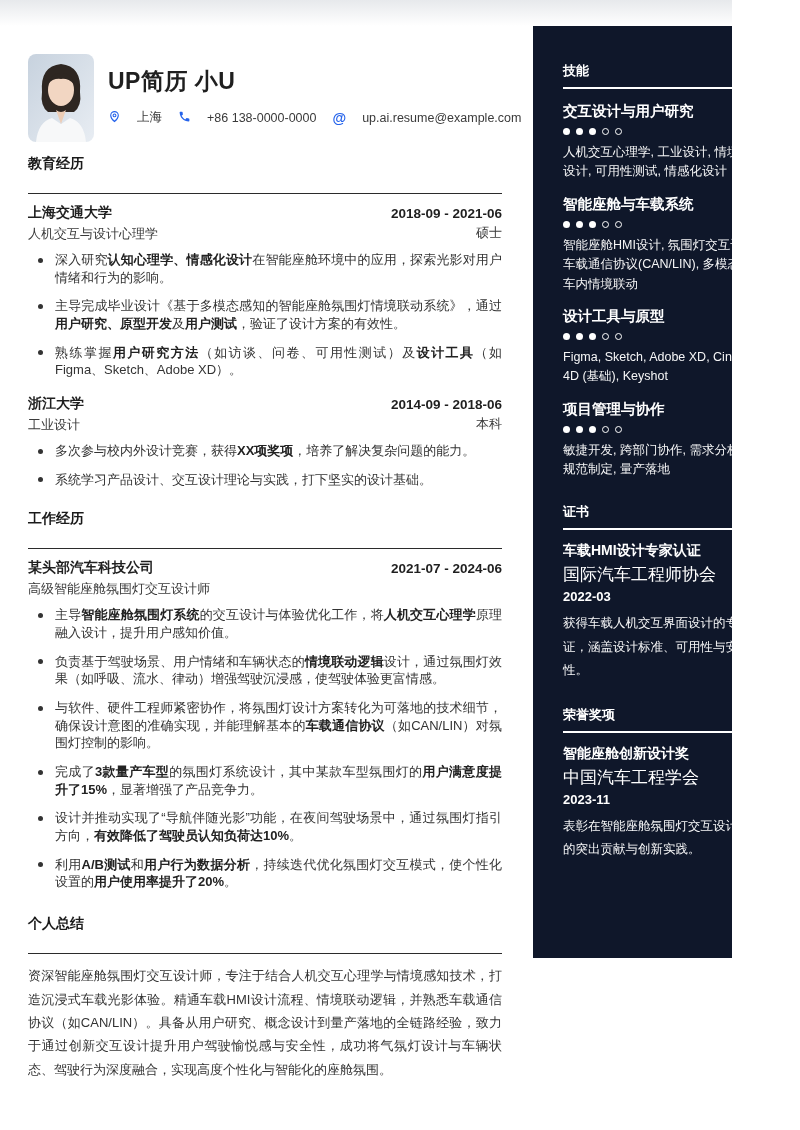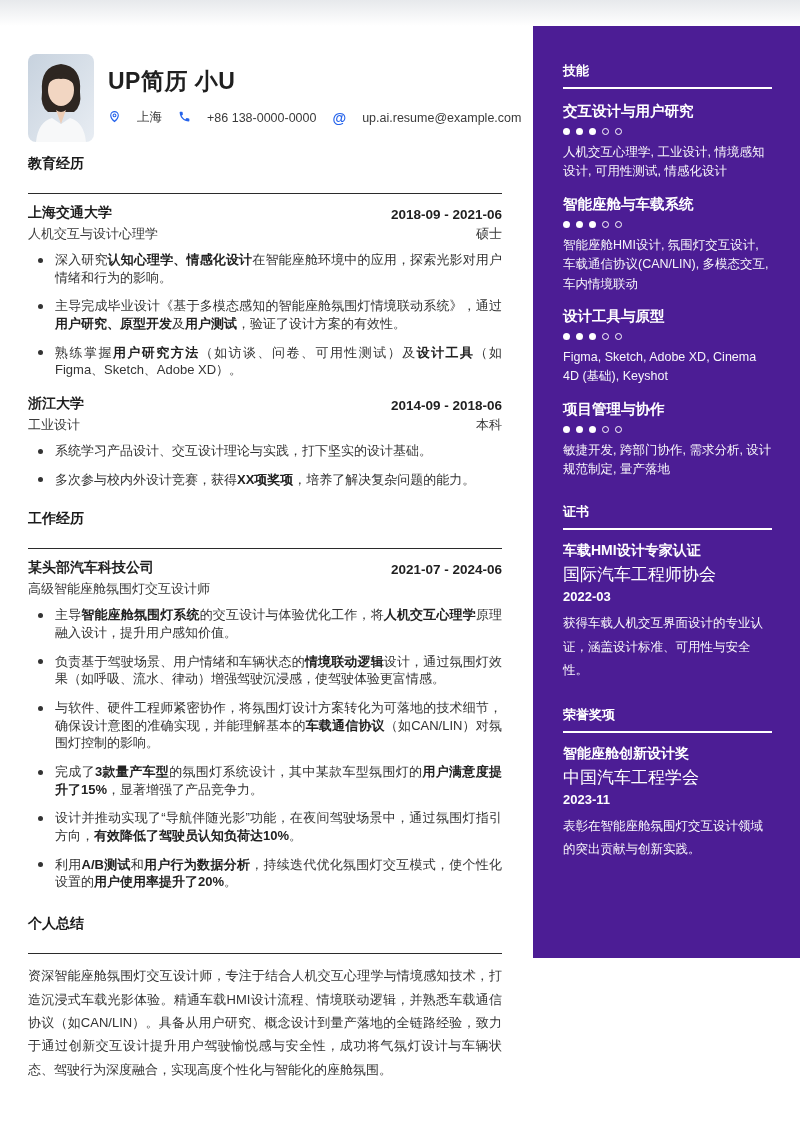--- a/index.html
+++ b/index.html
@@ -1,17 +1,17 @@
 <!DOCTYPE html>
 <html><head>
 <meta charset="utf-8">
 <style>
   html,body{margin:0;padding:0;}
   body{font-family:"Liberation Sans","DejaVu Sans",sans-serif;background:#fff;}
-  .page{position:relative;width:800px;height:1130px;background:#fff;overflow:hidden;}
+  .page{position:relative;width:732px;height:1130px;background:#fff;overflow:hidden;}
   .top-shade{position:absolute;left:0;top:0;width:800px;height:26px;
     background:linear-gradient(#e7e9ec,#ffffff);}
 
   
   .main{position:absolute;left:28px;top:26px;width:474px;color:#333;}
   .id-header{display:flex;gap:14px;margin-top:28px;}
   .photo{width:66px;height:88px;border-radius:8px;overflow:hidden;flex:0 0 auto;}
   .id-right{padding-top:12px;}
   .name{font-size:23px;font-weight:bold;color:#1f1f1f;letter-spacing:.5px;}
   .contact{display:flex;align-items:center;gap:16px;margin-top:12px;
@@ -20,21 +20,21 @@
   .contact .at{color:#2563eb;font-size:14px;font-weight:bold;line-height:1;}
 
   .sec-title{font-size:14px;font-weight:bold;color:#1a1a1a;
     border-bottom:1.5px solid #2b2b2b;padding-bottom:20px;}
   .sec-edu{margin-top:13px;}
   .sec-work{margin-top:22px;}
   .sec-summary{margin-top:24px;}
 
   .entry{margin-top:10px;}
   .entry + .entry{margin-top:16px;}
-  .entry-row{display:flex;justify-content:space-between;align-items:flex-end;}
+  .entry-row{display:flex;justify-content:space-between;align-items:center;}
   .entry-main{font-size:14px;font-weight:bold;color:#1f1f1f;}
   .entry-date{font-size:13.5px;font-weight:bold;color:#1f1f1f;}
   .entry-sub{font-size:13px;color:#3a3a3a;margin-top:3px;}
   .entry-deg{font-size:13px;color:#3a3a3a;}
 
   ul.bullets{list-style:none;margin:8px 0 0 0;padding:0;}
   ul.bullets li{position:relative;padding-left:27px;margin-bottom:11px;
     font-size:13px;line-height:1.36;color:#333;text-align:justify;}
   ul.bullets li::before{content:"";position:absolute;left:10px;top:6.5px;
     width:5px;height:5px;border-radius:50%;background:#333;}
@@ -134,22 +134,22 @@
           <div class="entry">
             <div class="entry-row">
               <span class="entry-main">浙江大学</span>
               <span class="entry-date">2014-09 - 2018-06</span>
             </div>
             <div class="entry-row">
               <span class="entry-sub">工业设计</span>
               <span class="entry-deg">本科</span>
             </div>
             <ul class="bullets">
+              <li>多次参与校内外设计竞赛，获得<b>XX项奖项</b>，培养了解决复杂问题的能力。</li>
               <li>系统学习产品设计、交互设计理论与实践，打下坚实的设计基础。</li>
-              <li>多次参与校内外设计竞赛，获得<b>XX项奖项</b>，培养了解决复杂问题的能力。</li>
             </ul>
           </div>
         </div>
     </div>
 
     <div class="sec-work">
       <div class="sec-title">工作经历</div>
       <div id="work-items">
           <div class="entry">
             <div class="entry-row">
@@ -168,21 +168,21 @@
           </div>
         </div>
     </div>
 
     <div class="sec-summary">
       <div class="sec-title">个人总结</div>
       <p class="summary-text">资深智能座舱氛围灯交互设计师，专注于结合人机交互心理学与情境感知技术，打造沉浸式车载光影体验。精通车载HMI设计流程、情境联动逻辑，并熟悉车载通信协议（如CAN/LIN）。具备从用户研究、概念设计到量产落地的全链路经验，致力于通过创新交互设计提升用户驾驶愉悦感与安全性，成功将气氛灯设计与车辆状态、驾驶行为深度融合，实现高度个性化与智能化的座舱氛围。</p>
     </div>
   </div>
 
-  <div class="sidebar" style="background: #4c1d95;">
+  <div class="sidebar" style="background: #0f172a;">
     <div class="sb-skills">
       <div class="sb-title">技能</div>
       <div id="skill-items">
           <div class="skill">
             <div class="skill-name">交互设计与用户研究</div>
             <div class="dots">
               <span class="dot filled"></span>
               <span class="dot filled"></span>
               <span class="dot filled"></span>
               <span class="dot empty"></span>

